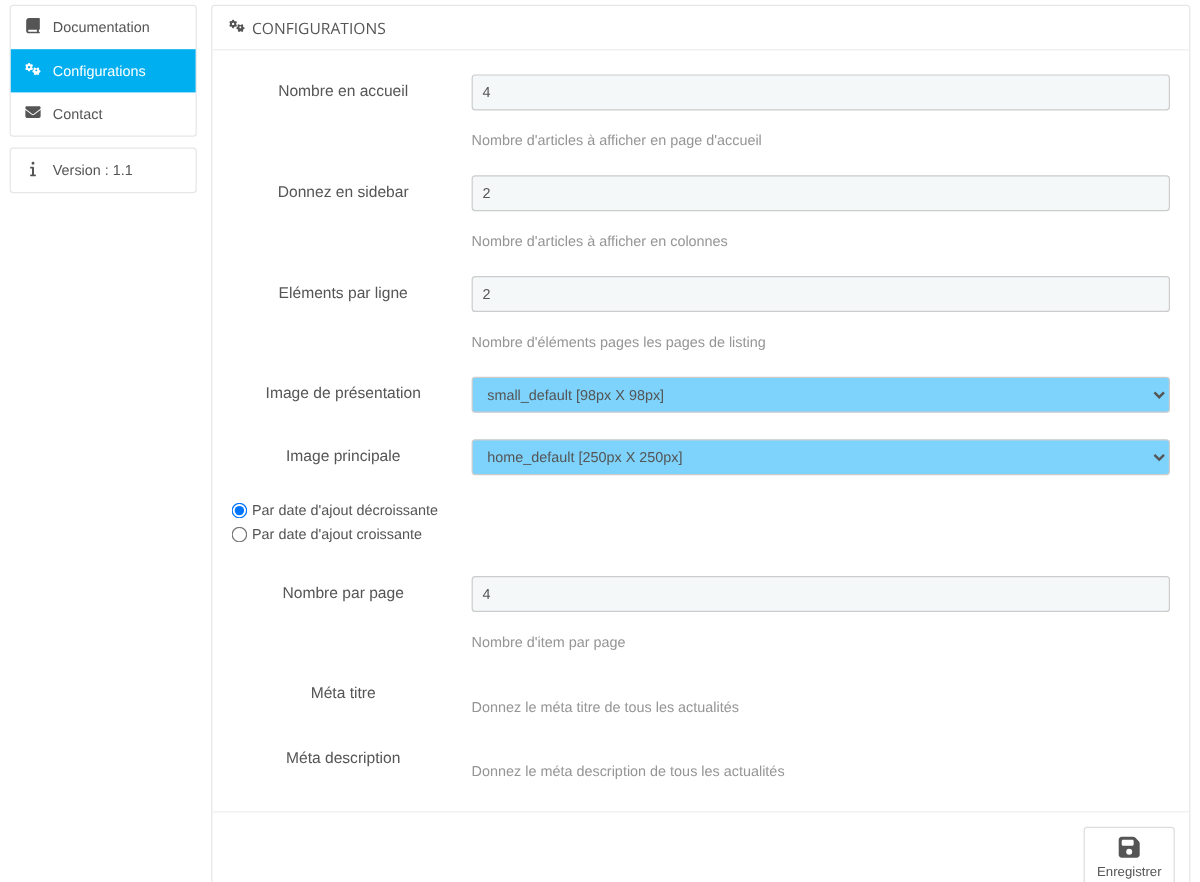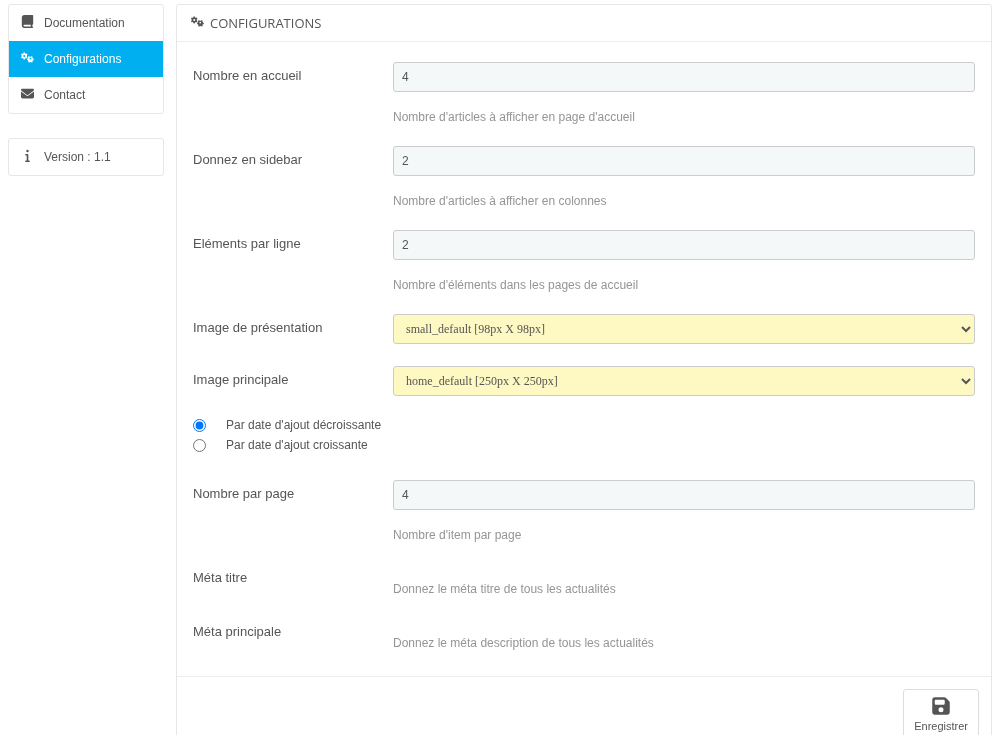--- a/index.html
+++ b/index.html
@@ -22,21 +22,21 @@
       gap: 12px;
     }
     .sidebar {
       width: 156px;
       flex-shrink: 0;
     }
     .side-panel {
       background: #fff;
       border: 1px solid #e6e6e6;
       border-radius: 3px;
-      margin-bottom: 24px;
+      margin-bottom: 9px;
     }
     .side-item {
       display: flex;
       align-items: center;
       gap: 10px;
       padding: 10px 12px;
       color: #555;
       cursor: pointer;
       font-size: 12px;
     }
@@ -75,53 +75,52 @@
     }
     .panel-body {
       padding: 20px 16px 4px 16px;
     }
     .form-row {
       display: flex;
       margin-bottom: 22px;
     }
     .form-label {
       width: 200px;
-      text-align: left;
+      text-align: center;
       padding-right: 14px;
       padding-top: 6px;
       color: #555;
       font-size: 13px;
     }
     .form-control-wrap {
       flex: 1;
     }
     input[type="text"], select {
       width: 100%;
       height: 30px;
       padding: 4px 8px;
       border: 1px solid #ccc;
       border-radius: 3px;
       font-size: 12px;
       color: #555;
       background: #f5f8f9;
     }
     select {
-      background: #fef9c3;
+      background: #7dd3fc;
       appearance: auto;
-      font-family: Liberation Serif, serif;
     }
     .help {
       color: #959595;
       font-size: 12px;
       margin-top: 18px;
     }
     .radio-group label {
       display: flex;
       align-items: center;
-      gap: 20px;
+      gap: 4px;
       font-size: 12px;
       color: #555;
       margin-bottom: 6px;
       cursor: pointer;
     }
     .panel-footer {
       border-top: 1px solid #eee;
       padding: 12px;
       display: flex;
       justify-content: flex-end;
@@ -216,21 +215,21 @@
           <div class="form-control-wrap">
             <input type="text" value="2" style="">
             <div class="help">Nombre d'articles à afficher en colonnes</div>
           </div>
         </div>
 
         <div class="form-row">
           <div class="form-label">Eléments par ligne</div>
           <div class="form-control-wrap">
             <input type="text" value="2" style="">
-            <div class="help">Nombre d'éléments dans les pages de accueil</div>
+            <div class="help">Nombre d'éléments pages les pages de listing</div>
           </div>
         </div>
 
         <div class="form-row">
           <div class="form-label">Image de présentation</div>
           <div class="form-control-wrap">
             <select>
               <option>small_default [98px X 98px]</option>
             </select>
           </div>
@@ -267,21 +266,21 @@
         </div>
 
         <div class="form-row">
           <div class="form-label">Méta titre</div>
           <div class="form-control-wrap">
             <div class="help">Donnez le méta titre de tous les actualités</div>
           </div>
         </div>
 
         <div class="form-row">
-          <div class="form-label">Méta principale</div>
+          <div class="form-label">Méta description</div>
           <div class="form-control-wrap">
             <div class="help">Donnez le méta description de tous les actualités</div>
           </div>
         </div>
 
       </div>
 
       <div class="panel-footer">
         <button class="btn">
           <span>

